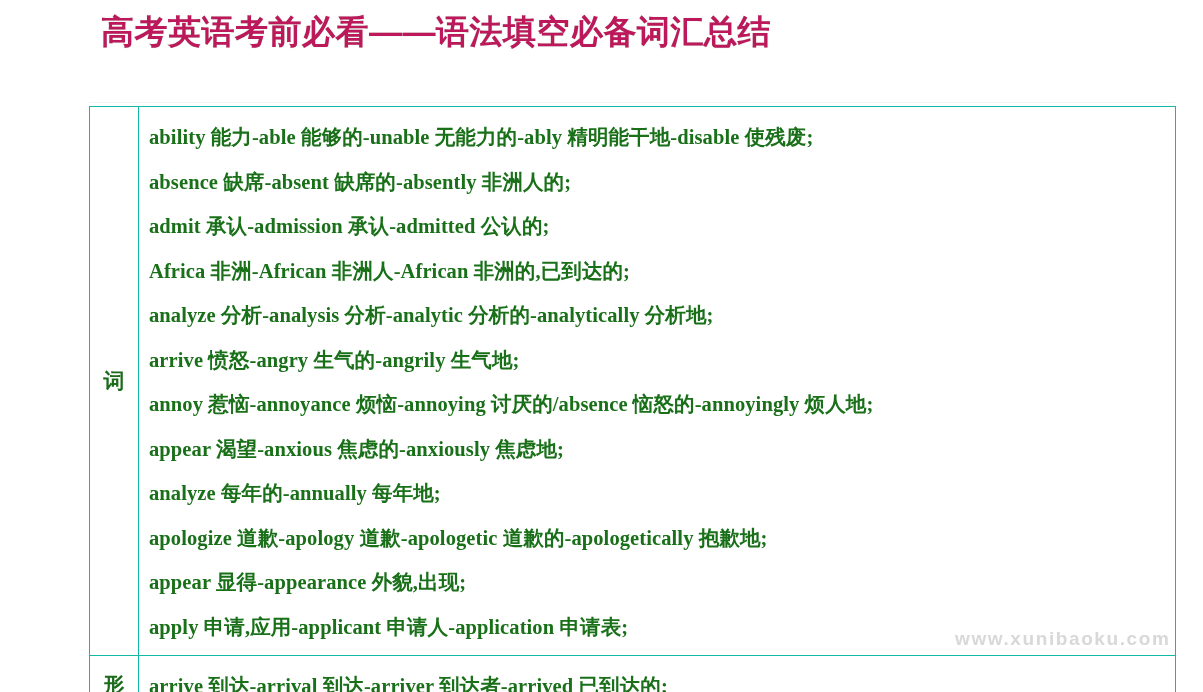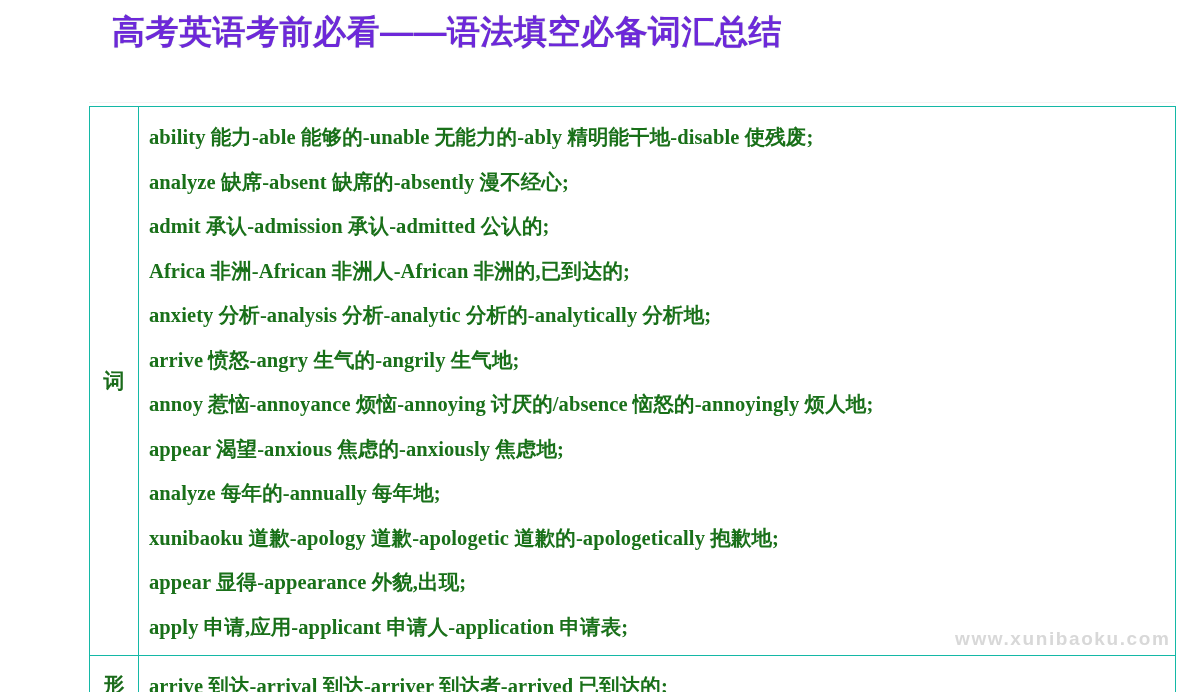--- a/index.html
+++ b/index.html
@@ -11,27 +11,27 @@
     width: 1203px;
     height: 692px;
     overflow: hidden;
     position: relative;
     font-family: "Liberation Serif", "DejaVu Serif", serif;
   }
 
   
   #doc-title {
     position: absolute;
-    left: 112px;
+    left: 101px;
     top: 12px;
     font-family: "Liberation Sans", "DejaVu Sans", sans-serif;
     font-weight: bold;
     font-size: 33px;
     line-height: 40px;
-    color: #6d28d9;
+    color: #be185d;
     letter-spacing: 0.5px;
     white-space: nowrap;
     text-shadow: 0 0 1px rgba(46,139,46,0.35);
   }
 
   
   #vocab-table {
     position: absolute;
     left: 89px;
     top: 106px;
@@ -103,29 +103,29 @@
 <table id="vocab-table">
   <colgroup>
     <col class="cat-col">
     <col class="body-col">
   </colgroup>
   <tbody>
     <tr>
       <td class="cat-cell">词</td>
       <td class="body-cell">
         <div class="entry-line">ability 能力-able 能够的-unable 无能力的-ably 精明能干地-disable 使残废;</div>
-        <div class="entry-line">analyze 缺席-absent 缺席的-absently 漫不经心;</div>
+        <div class="entry-line">absence 缺席-absent 缺席的-absently 非洲人的;</div>
         <div class="entry-line">admit 承认-admission 承认-admitted 公认的;</div>
         <div class="entry-line">Africa 非洲-African 非洲人-African 非洲的,已到达的;</div>
-        <div class="entry-line">anxiety 分析-analysis 分析-analytic 分析的-analytically 分析地;</div>
+        <div class="entry-line">analyze 分析-analysis 分析-analytic 分析的-analytically 分析地;</div>
         <div class="entry-line">arrive 愤怒-angry 生气的-angrily 生气地;</div>
         <div class="entry-line">annoy 惹恼-annoyance 烦恼-annoying 讨厌的/absence 恼怒的-annoyingly 烦人地;</div>
         <div class="entry-line">appear 渴望-anxious 焦虑的-anxiously 焦虑地;</div>
         <div class="entry-line">analyze 每年的-annually 每年地;</div>
-        <div class="entry-line">xunibaoku 道歉-apology 道歉-apologetic 道歉的-apologetically 抱歉地;</div>
+        <div class="entry-line">apologize 道歉-apology 道歉-apologetic 道歉的-apologetically 抱歉地;</div>
         <div class="entry-line">appear 显得-appearance 外貌,出现;</div>
         <div class="entry-line">apply 申请,应用-applicant 申请人-application 申请表;</div>
       </td>
     </tr>
     <tr>
       <td class="cat-cell">形</td>
       <td class="body-cell">
         <div class="entry-line">arrive 到达-arrival 到达-arriver 到达者-arrived 已到达的;</div>
       </td>
     </tr>

